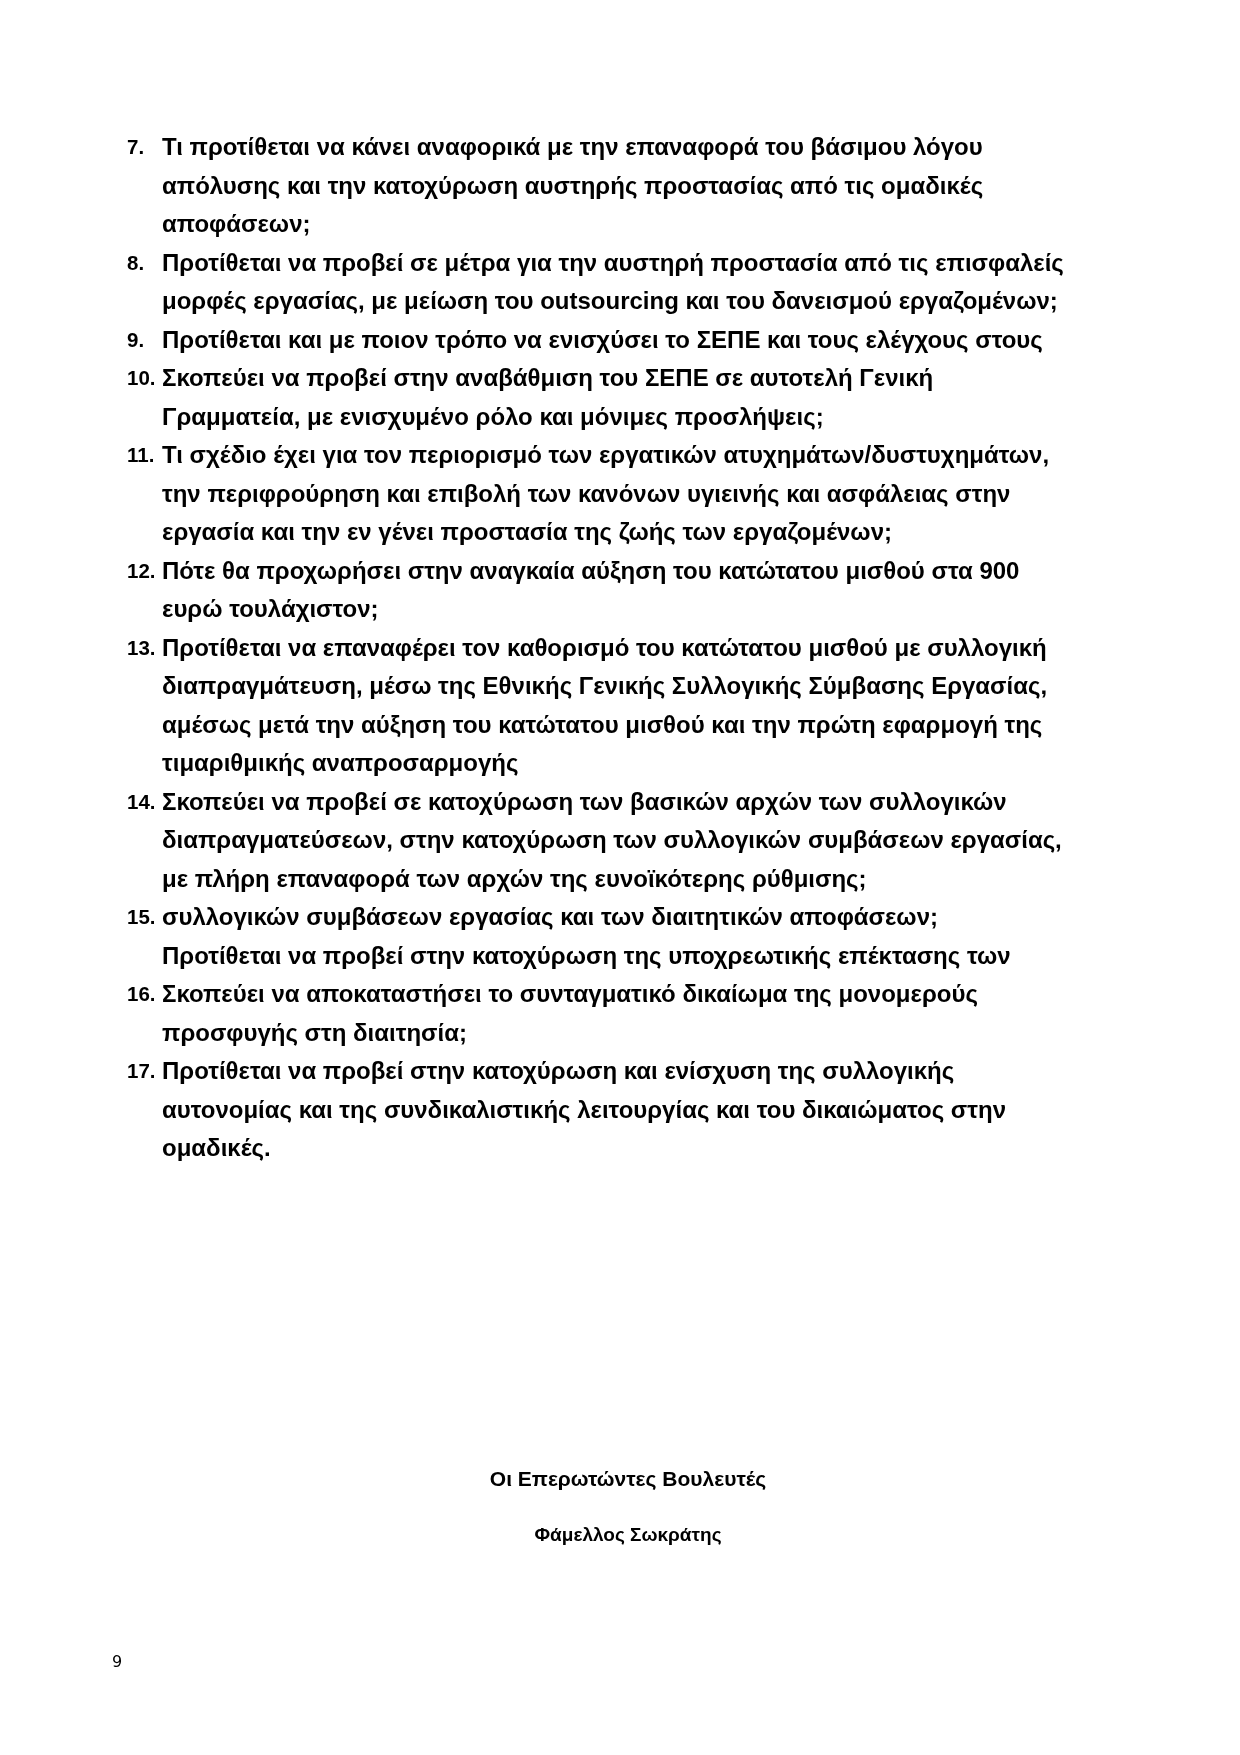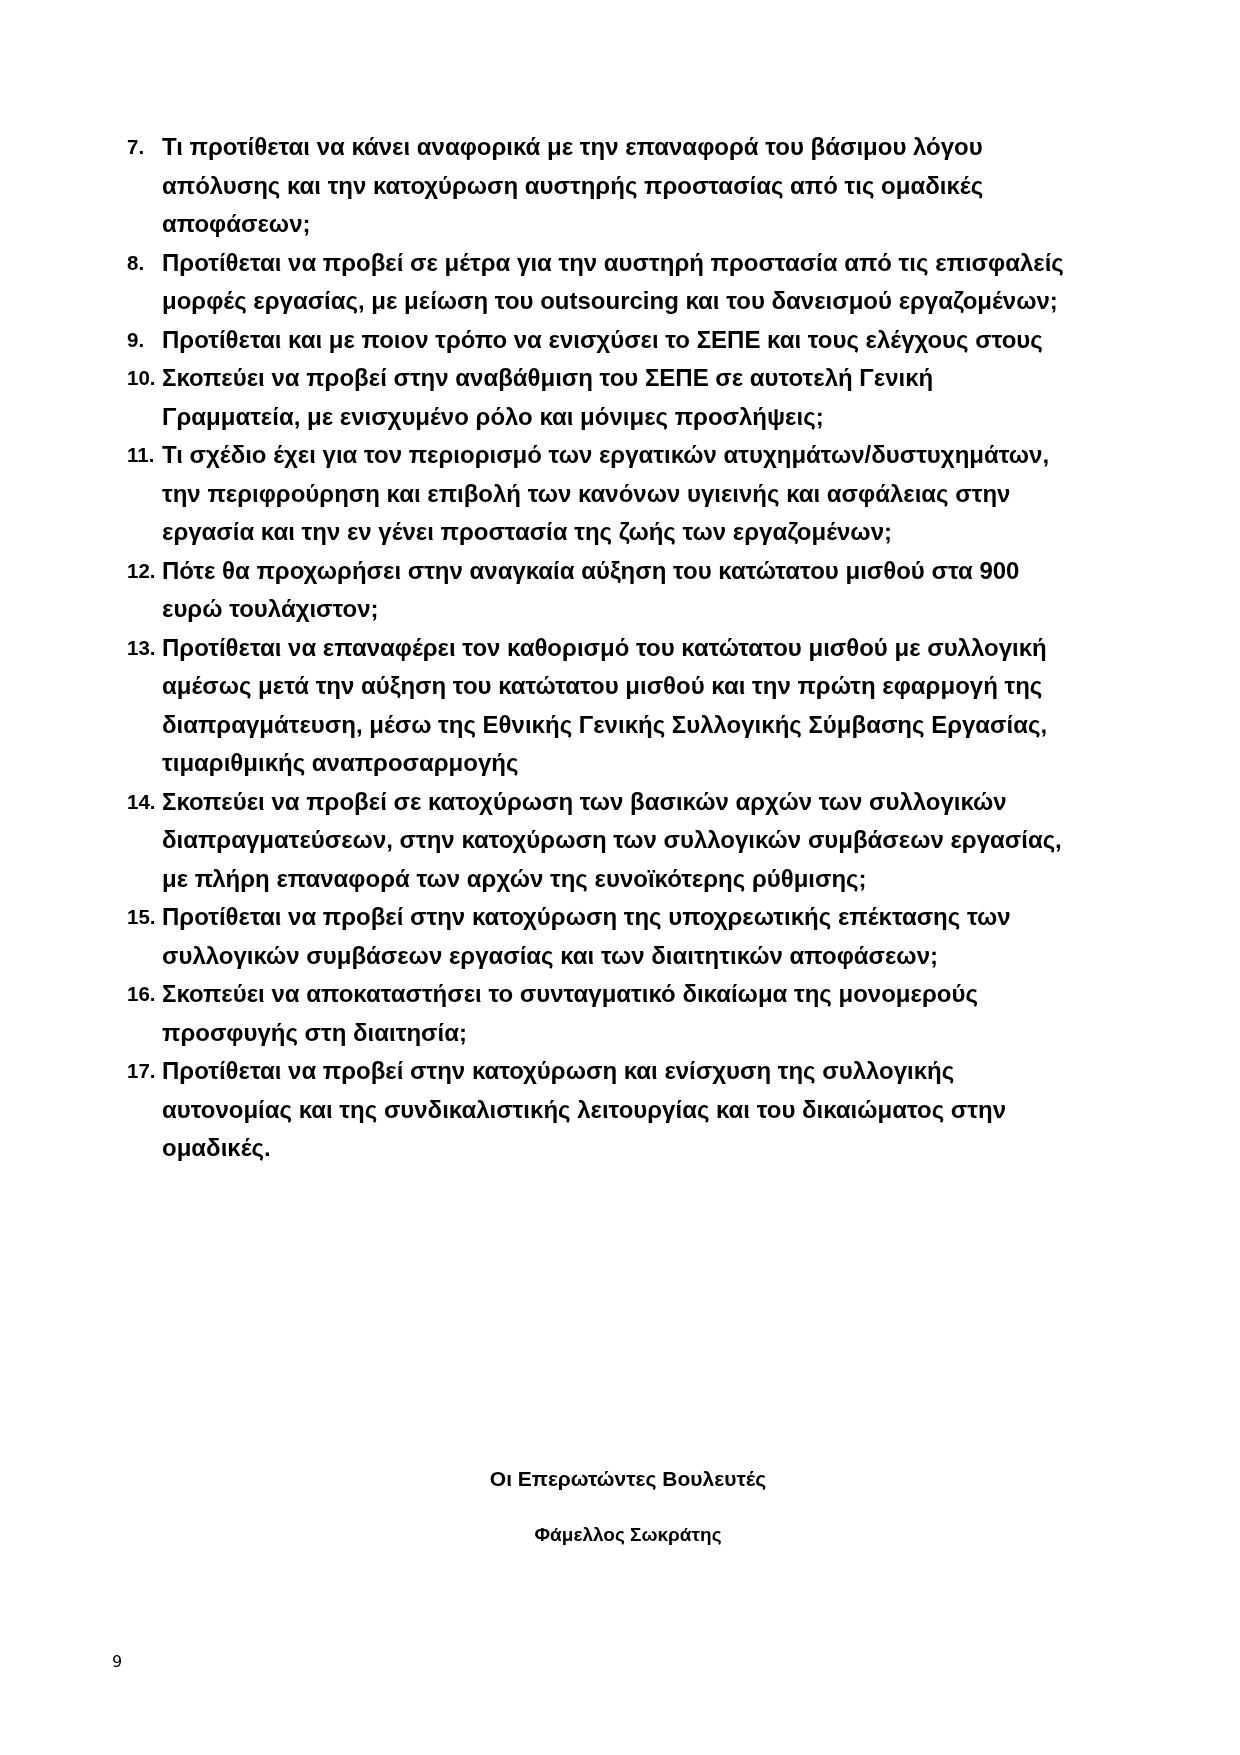--- a/index.html
+++ b/index.html
@@ -62,38 +62,38 @@
       <span class="num">12.</span>
       <div class="lines">
         <div class="line" style="white-space: nowrap;"><span style="word-spacing: 0px; display: inline-block;">Πότε θα προχωρήσει στην αναγκαία αύξηση του κατώτατου μισθού στα 900</span></div>
         <div class="line last" style="white-space: nowrap;">ευρώ τουλάχιστον;</div>
       </div>
     </div>
     <div class="item">
       <span class="num">13.</span>
       <div class="lines">
         <div class="line" style="white-space: nowrap;"><span style="word-spacing: 0px; display: inline-block;">Προτίθεται να επαναφέρει τον καθορισμό του κατώτατου μισθού με συλλογική</span></div>
+        <div class="line" style="white-space: nowrap;"><span style="word-spacing: 0px; display: inline-block;">διαπραγμάτευση, μέσω της Εθνικής Γενικής Συλλογικής Σύμβασης Εργασίας,</span></div>
         <div class="line" style="white-space: nowrap;"><span style="word-spacing: 0px; display: inline-block;">αμέσως μετά την αύξηση του κατώτατου μισθού και την πρώτη εφαρμογή της</span></div>
-        <div class="line" style="white-space: nowrap;"><span style="word-spacing: 0px; display: inline-block;">διαπραγμάτευση, μέσω της Εθνικής Γενικής Συλλογικής Σύμβασης Εργασίας,</span></div>
         <div class="line last" style="white-space: nowrap;">τιμαριθμικής αναπροσαρμογής</div>
       </div>
     </div>
     <div class="item">
       <span class="num">14.</span>
       <div class="lines">
         <div class="line" style="white-space: nowrap;"><span style="word-spacing: 0px; display: inline-block;">Σκοπεύει να προβεί σε κατοχύρωση των βασικών αρχών των συλλογικών</span></div>
         <div class="line" style="white-space: nowrap;"><span style="word-spacing: 0px; display: inline-block;">διαπραγματεύσεων, στην κατοχύρωση των συλλογικών συμβάσεων εργασίας,</span></div>
         <div class="line last" style="white-space: nowrap;">με πλήρη επαναφορά των αρχών της ευνοϊκότερης ρύθμισης;</div>
       </div>
     </div>
     <div class="item">
       <span class="num">15.</span>
       <div class="lines">
+        <div class="line last" style="white-space: nowrap;">συλλογικών συμβάσεων εργασίας και των διαιτητικών αποφάσεων;</div>
         <div class="line" style="white-space: nowrap;"><span style="word-spacing: 0px; display: inline-block;">Προτίθεται να προβεί στην κατοχύρωση της υποχρεωτικής επέκτασης των</span></div>
-        <div class="line last" style="white-space: nowrap;">συλλογικών συμβάσεων εργασίας και των διαιτητικών αποφάσεων;</div>
       </div>
     </div>
     <div class="item">
       <span class="num">16.</span>
       <div class="lines">
         <div class="line" style="white-space: nowrap;"><span style="word-spacing: 0px; display: inline-block;">Σκοπεύει να αποκαταστήσει το συνταγματικό δικαίωμα της μονομερούς</span></div>
         <div class="line last" style="white-space: nowrap;">προσφυγής στη διαιτησία;</div>
       </div>
     </div>
     <div class="item">

